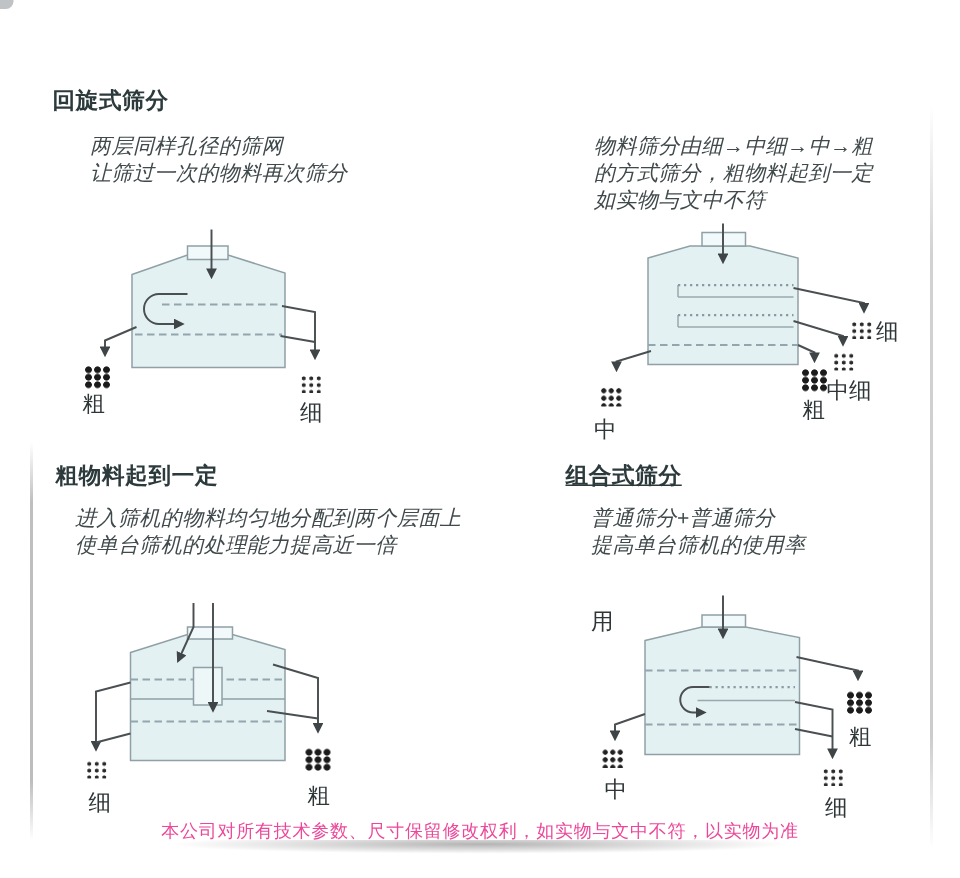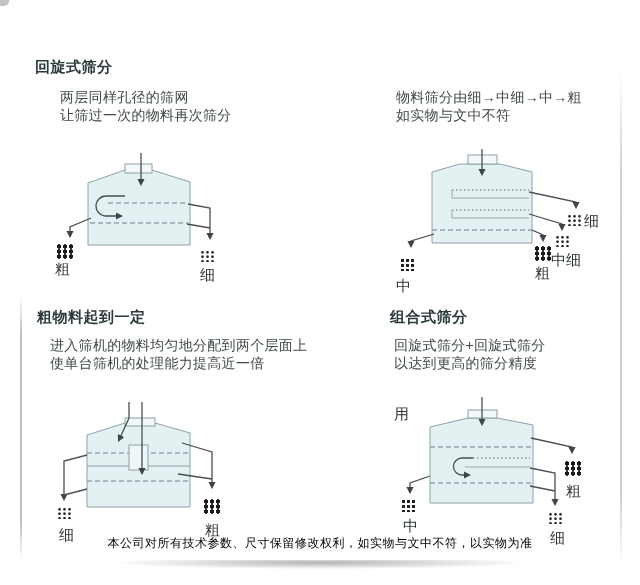--- a/index.html
+++ b/index.html
@@ -11,21 +11,21 @@
     position:absolute; left:102px; top:11px; width:432px; height:26px;
     background:#1d3c61; color:#ffffff;
     border:2px solid #8aa0b6; outline:1px solid #31435a;
     display:flex; align-items:center; justify-content:center;
     font-size:17px; font-weight:bold; letter-spacing:1px;
     text-shadow:0 1px 1px rgba(0,0,0,.4);
   }
 
   .heading { position:absolute; font-size:15px; font-weight:bold; color:#2c3a3c; letter-spacing:.5px; }
   .bodytext { position:absolute; font-size:14px; color:#40494b; line-height:18px; letter-spacing:.3px; }
-  .bodytext span { display:block; }
+  .bodytext span { display:block;font-style:italic; }
 
   .diagram { position:absolute; }
   .diagram svg { position:absolute; left:0; top:0; display:block; }
 
   .dlabel { position:absolute; font-size:15px; color:#2f3638; }
 
   .dots { position:absolute; }
   .dots-big   { width:18px; height:15px;
     background-image:radial-gradient(circle, #1b1b1b 2px, transparent 2.5px);
     background-size:6px 5px; }
@@ -37,22 +37,22 @@
     background-size:5px 5px; }
 
   .machine { fill:#e3f1f2; stroke:#8fa0a6; stroke-width:1; }
   .inlet   { fill:#f2f9fa; stroke:#8fa0a6; stroke-width:1; }
   .flow    { fill:none; stroke:#4a4f52; stroke-width:1.3; }
   .screen  { fill:none; stroke:#93a5ae; stroke-width:1.3; stroke-dasharray:5 3; }
   .dotscreen { fill:none; stroke:#8a9aa4; stroke-width:1.5; stroke-dasharray:1.5 2.5; }
   .trayline  { fill:none; stroke:#9aa8ae; stroke-width:1; }
   .midline   { fill:none; stroke:#8fa0a6; stroke-width:1; }
 
-  .footer { position:absolute; left:0; top:535px; width:640px; text-align:center;
-    font-size:12px; color:#000000; letter-spacing:.5px; }
+  .footer { position:absolute; left:0; top:546px; width:640px; text-align:center;
+    font-size:12px; color:#ec4899; letter-spacing:.5px; }
   .bottom-shadow { position:absolute; left:70px; top:560px; width:500px; height:14px;
     background:radial-gradient(ellipse 55% 60% at 50% 20%, rgba(105,105,105,.5), rgba(255,255,255,0) 75%); }
   .edge-line { position:absolute; width:2px; }
   .edge-left  { left:20px; top:295px; height:265px;
     background:linear-gradient(to bottom, transparent, #bfbfbf 15%, #bdbdbd 85%, transparent); }
   .edge-right { left:620px; top:70px; height:495px;
     background:linear-gradient(to bottom, transparent, #d2d2d2 20%, #cccccc 85%, transparent); }
   .corner-artifact { position:absolute; left:0; top:0; width:9px; height:6px;
     background:#8d9298; opacity:.55; border-bottom-right-radius:5px; }
 
@@ -92,20 +92,21 @@
       <path class="flow" d="M157,74 L180,78"></path>
     </svg>
     <div class="dots dots-big" style="left:26px; top:94px;"></div>
     <span class="dlabel" style="left:25px; top:110px;">粗</span>
     <div class="dots dots-small" style="left:170px; top:100px;"></div>
     <span class="dlabel" style="left:170px; top:116px;">细</span>
   </div>
 
   <div class="bodytext" style="left:396px; top:88px;">
     <span>物料筛分由细→中细→中→粗</span>
+    <span>的方式筛分，粗物料起到一定</span>
     <span>如实物与文中不符</span>
   </div>
 
   <div class="diagram" style="left:365px; top:148px; width:250px; height:150px;">
     <svg width="250" height="150" viewBox="0 0 250 150">
       <defs>
         <marker id="mTR" viewBox="0 0 10 10" refX="7" refY="5" markerWidth="5.5" markerHeight="5.5" orient="auto">
           <path d="M0,0 L10,5 L0,10 z" fill="#3f4447"></path>
         </marker>
       </defs>
@@ -159,24 +160,24 @@
       <path class="flow" d="M59,91 L36,97"></path>
       <path class="flow" d="M154,45 L184,54 L184,89" marker-end="url(#mBL)"></path>
       <path class="flow" d="M150,76 L184,81"></path>
     </svg>
     <div class="dots dots-small" style="left:29px; top:109px;"></div>
     <span class="dlabel" style="left:31px; top:128px;">细</span>
     <div class="dots dots-big" style="left:175px; top:101px;"></div>
     <span class="dlabel" style="left:177px; top:123px;">粗</span>
   </div>
 
-  <div class="heading" style="left:390px; top:308px;">组合式筛分</div>
+  <div class="heading" style="left:377px; top:308px;text-decoration:underline;">组合式筛分</div>
   <div class="bodytext" style="left:394px; top:336px;">
-    <span>回旋式筛分+回旋式筛分</span>
-    <span>以达到更高的筛分精度</span>
+    <span>普通筛分+普通筛分</span>
+    <span>提高单台筛机的使用率</span>
   </div>
 
   <div class="diagram" style="left:358px; top:395px; width:250px; height:165px;">
     <span class="stray-char" style="left:36px; top:10px;">用</span>
     <svg width="250" height="165" viewBox="0 0 250 165">
       <defs>
         <marker id="mBR" viewBox="0 0 10 10" refX="7" refY="5" markerWidth="5.5" markerHeight="5.5" orient="auto">
           <path d="M0,0 L10,5 L0,10 z" fill="#3f4447"></path>
         </marker>
       </defs>

